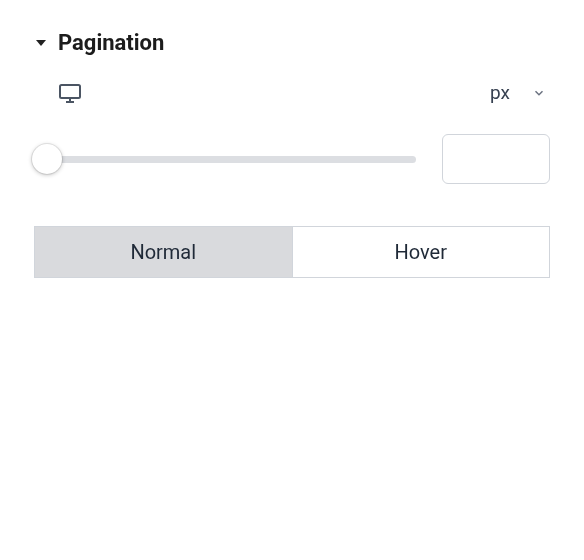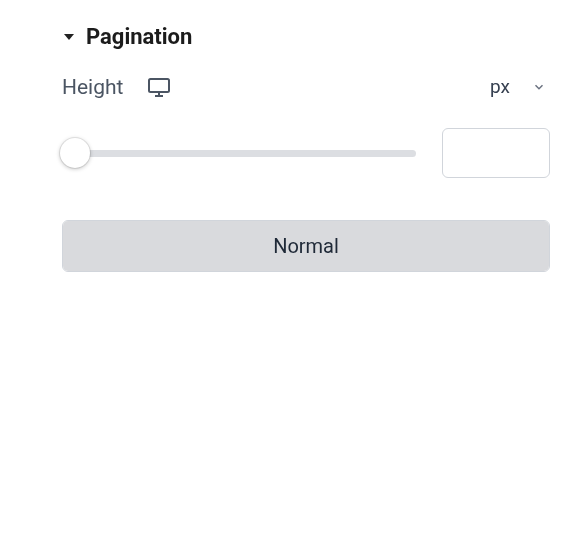--- a/index.html
+++ b/index.html
@@ -1,17 +1,17 @@
 <!DOCTYPE html>
 <html><head>
 <meta charset="utf-8">
 <style>
   * { box-sizing: border-box; margin: 0; padding: 0; }
   html, body { width: 584px; height: 560px; background: #ffffff; font-family: -apple-system, BlinkMacSystemFont, "Segoe UI", Roboto, Helvetica, Arial, sans-serif; }
-  .panel { padding: 24px 34px; margin-left: 28px; }
+  .panel { padding: 30px 34px; }
   .section-header {
     display: flex;
     align-items: center;
     gap: 10px;
     cursor: pointer;
   }
   .section-header .tri {
     display: inline-flex;
     align-items: center;
     justify-content: center;
@@ -95,21 +95,21 @@
     font-size: 18px;
     color: #374151;
     padding: 0 10px;
     text-align: center;
   }
   .tabs {
     margin-top: 42px;
     display: flex;
     width: 100%;
     border: 1px solid #d1d5db;
-    border-radius: 6px;
+    border-radius: 0;
     overflow: hidden;
   }
   .tab {
     flex: 1;
     height: 50px;
     display: flex;
     align-items: center;
     justify-content: center;
     font-size: 20px;
     color: #1f2937;
@@ -181,21 +181,20 @@
     <span class="tri">
       <svg width="12" height="12" viewBox="0 0 12 12">
           <polygon points="1,3 11,3 6,9" fill="currentColor"></polygon>
         </svg>
     </span>
     <span class="section-title">Pagination</span>
   </div>
 
 
   <div class="row">
-    <span class="row-label">Height</span>
     <span class="device-icon">
       <svg width="24" height="24" viewBox="0 0 24 24" fill="none" stroke="currentColor" stroke-width="2">
         <rect x="2" y="4" width="20" height="13" rx="1.5"></rect>
         <line x1="8" y1="21" x2="16" y2="21"></line>
         <line x1="12" y1="17" x2="12" y2="21"></line>
       </svg>
     </span>
     <span class="spacer"></span>
     <span class="unit-select">
       <span>px</span>
@@ -210,16 +209,17 @@
   <div class="slider-row">
     <div class="slider-wrap">
       <div class="slider-track"></div>
       <div class="slider-thumb"></div>
     </div>
     <input class="num-input" type="text" value="" style="">
   </div>
 
   <div class="tabs">
     <div class="tab active">Normal</div>
+    <div class="tab">Hover</div>
   </div>
 
 
 </div>
 
 </body></html>

